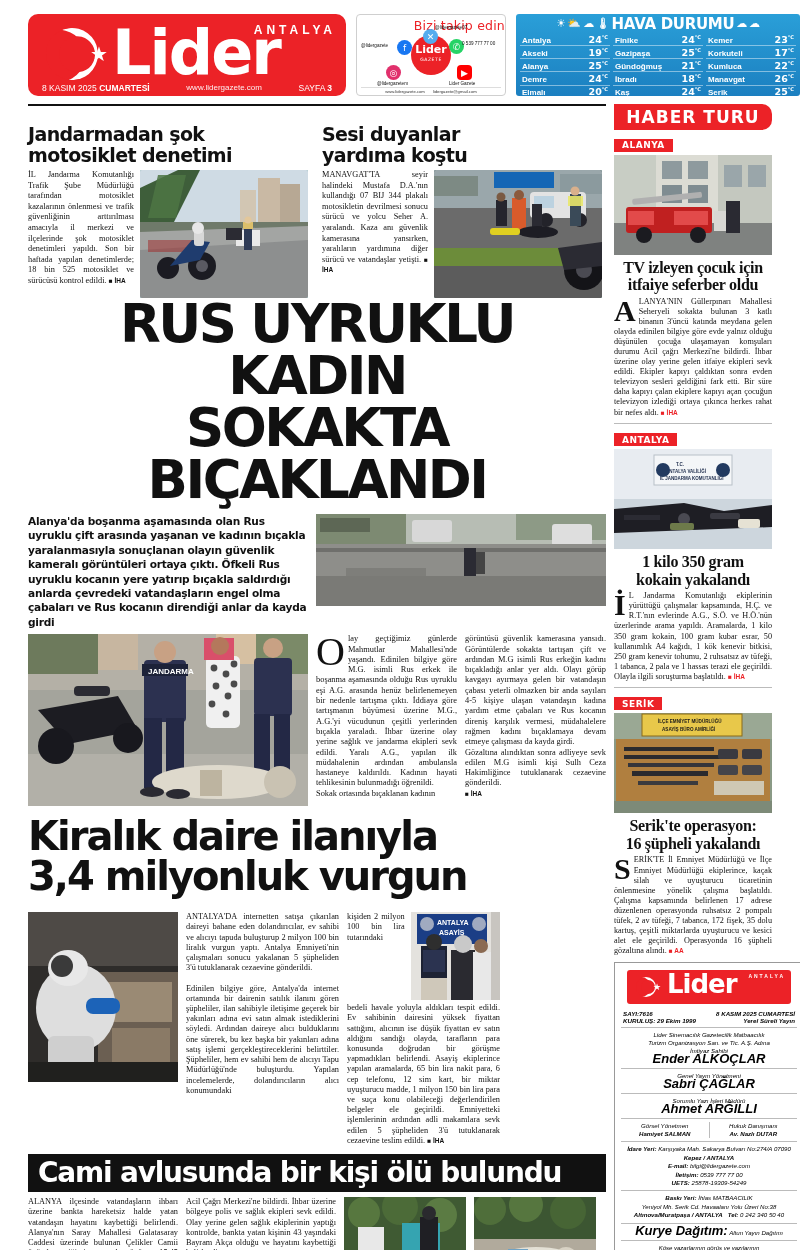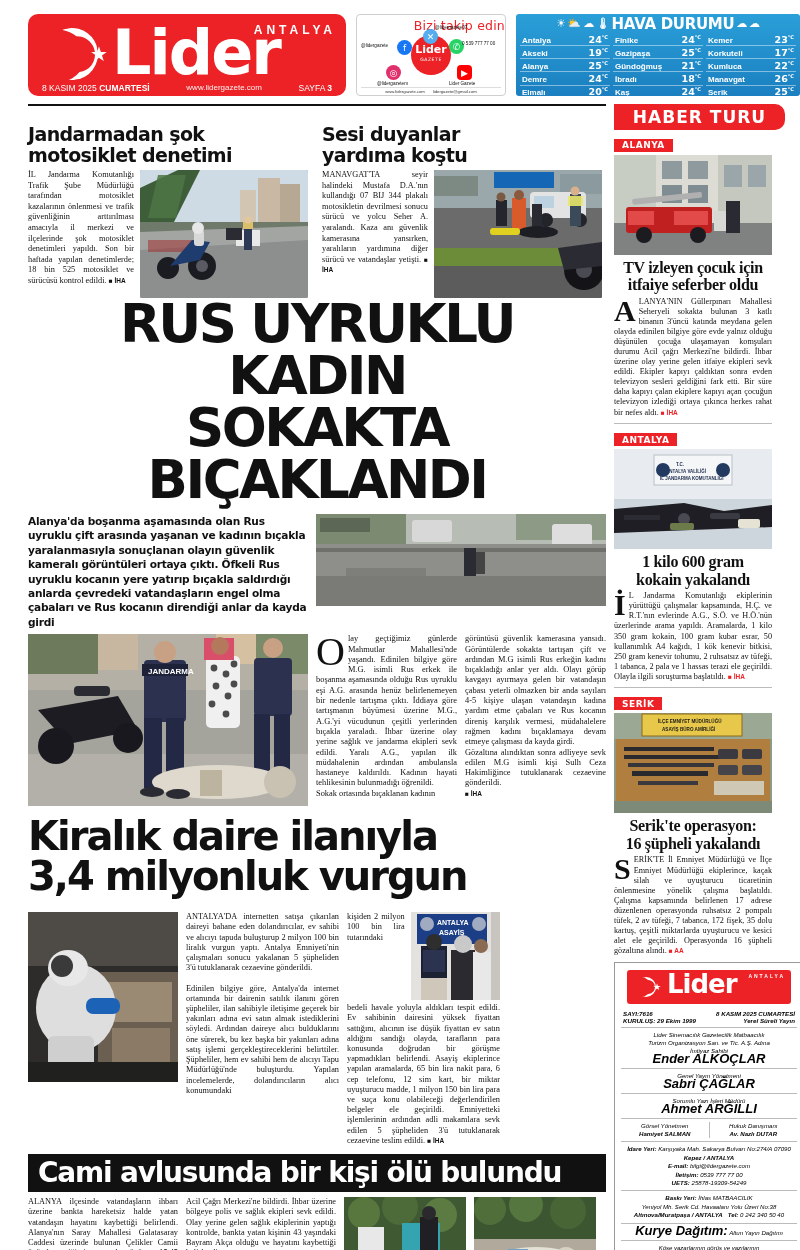--- a/index.html
+++ b/index.html
@@ -165,21 +165,21 @@
   }
   .bot-row{ display:flex; gap:8px; margin-top:5px;}
   .bot-col{ width:150px; font-family:"Liberation Serif", serif; font-size:8.3px;
     line-height:10.2px; text-align:justify; color:#111;}
   .bot-ph1{ width:122px; height:120px;}
   .bot-ph2{ width:122px; height:120px;}
 
   
   .haber-turu {
     background:#ec2227; color:#fff; font-family:"DejaVu Sans", sans-serif; font-weight:bold;
-    font-size:17px; letter-spacing:1px; padding:3px 8px; width:171px; text-align:center;
+    font-size:17px; letter-spacing:1px; padding:3px 8px; width:158px; text-align:center;
     border-radius:0 10px 10px 0; margin-bottom:4px;
   }
   .city-tag {
     background:#ec2227; color:#fff; font-family:"DejaVu Sans", sans-serif; font-weight:bold;
     font-size:9px; letter-spacing:.5px; padding:1.5px 8px; display:inline-block; margin-bottom:3px;
   }
   .side-photo { width:158px; height:100px; margin-bottom:4px;}
   .side-head {
     font-family:"Liberation Serif", serif; font-weight:bold; font-size:16px; line-height:17.5px;
     text-align:center; color:#111; margin-bottom:3px; letter-spacing:-.3px;
@@ -700,21 +700,21 @@
             <rect x="0" y="50" width="158" height="50" fill="#cdd6dd"></rect>
             <path d="M0 60 L70 54 L110 62 L158 56 L158 78 L0 84Z" fill="#1e1e24"></path>
             <rect x="10" y="66" width="36" height="5" fill="#2b2b33"></rect>
             <rect x="96" y="64" width="30" height="6" rx="2" fill="#3a3a42"></rect>
             <circle cx="70" cy="70" r="6" fill="#4a4a52"></circle>
             <rect x="124" y="70" width="22" height="9" rx="2" fill="#e6e2d4"></rect>
             <rect x="56" y="74" width="24" height="7" rx="2" fill="#6d7a4a"></rect>
           </svg>
         </div>
         <div class="side-head">
-          <span>1 kilo 600 gram</span><br>
+          <span>1 kilo 350 gram</span><br>
           <span>kokain yakalandı</span>
         </div>
         <div class="side-text">
           <span class="side-cap">İ</span>
           <span>L Jandarma Komutanlığı ekiplerinin yürüttüğü çalışmalar kapsamında, H.Ç. ve R.T.'nın evlerinde A.G., S.Ö. ve H.Ö.'nün üzerlerinde arama yapıldı. Aramalarda, 1 kilo 350 gram kokain, 100 gram kubar esrar, 50 kullanımlık A4 kağıdı, 1 kök kenevir bitkisi, 250 gram kenevir tohumu, 2 ruhsatsız av tüfeği, 1 tabanca, 2 pala ve 1 hassas terazi ele geçirildi. Olayla ilgili soruşturma başlatıldı.</span>
           <span class="tag-iha" style="color:#ec2227">■ <span>İHA</span></span>
         </div>
       </div>
 
       <div class="side-sep"></div>

